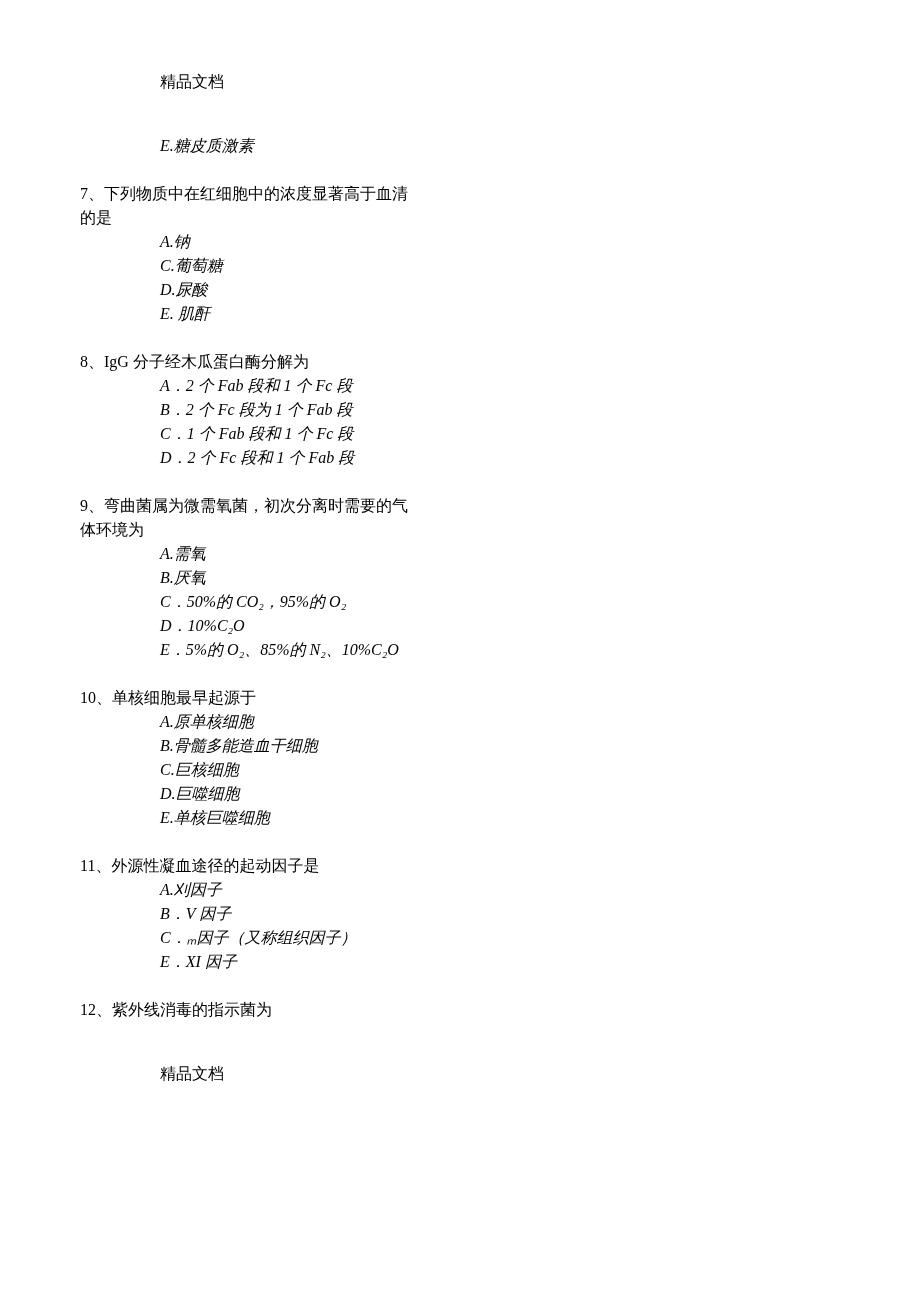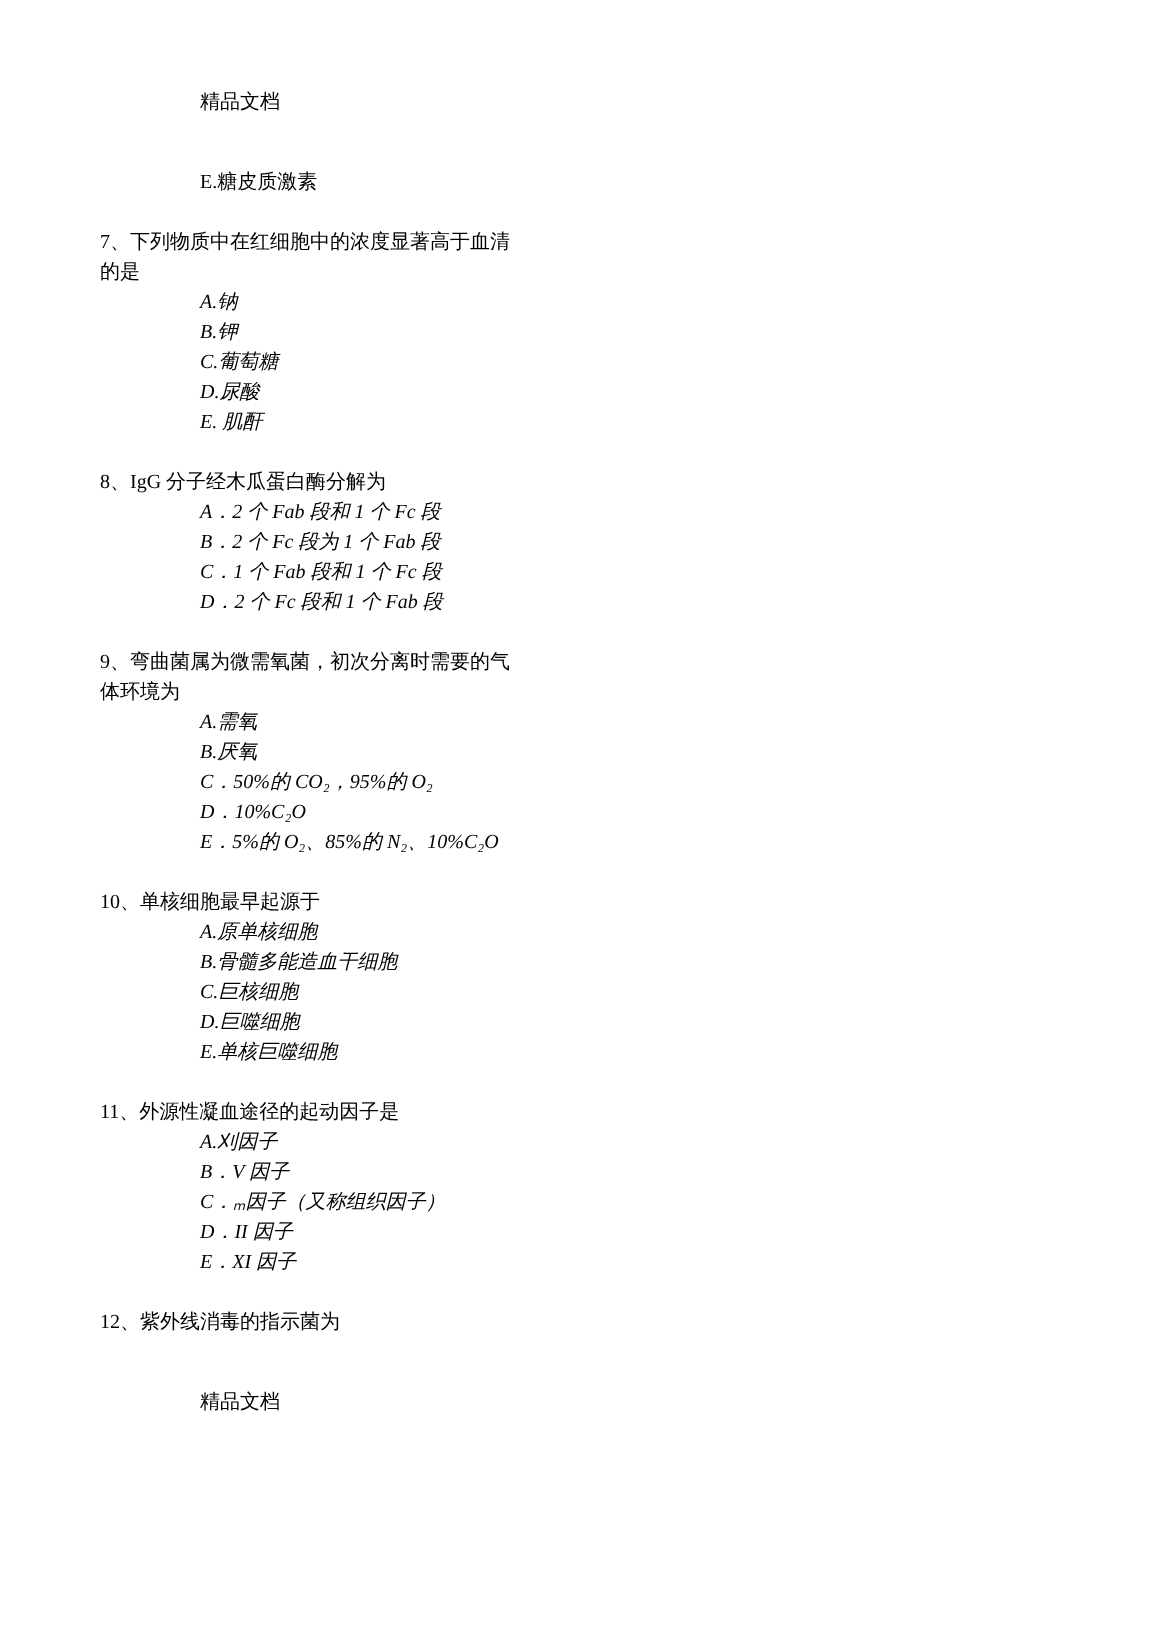--- a/index.html
+++ b/index.html
@@ -19,20 +19,21 @@
     margin-left: 80px;
     margin-bottom: 40px;
   }
   .footer {
     margin-top: 40px;
     margin-bottom: 0;
   }
   .continued {
     margin-left: 80px;
     margin-bottom: 24px;
+    font-style: italic;
   }
   .question {
     margin-top: 24px;
     margin-bottom: 4px;
   }
   .stem {
     margin-left: 0;
   }
   .stem-line {
     display: block;
@@ -57,21 +58,20 @@
 
   <div class="continued">E.糖皮质激素</div>
 
   <div class="question">
     <div class="stem">
       <span class="stem-line"><span class="stem-num">7、</span><span>下列物质中在红细胞中的浓度显著高于血清</span></span>
       <span class="stem-line">的是</span>
     </div>
     <div class="options">
       <span class="opt">A.钠</span>
-      <span class="opt">B.钾</span>
       <span class="opt">C.葡萄糖</span>
       <span class="opt">D.尿酸</span>
       <span class="opt">E. 肌酐</span>
     </div>
   </div>
 
   <div class="question">
     <div class="stem">
       <span class="stem-line"><span class="stem-num">8、</span><span>IgG 分子经木瓜蛋白酶分解为</span></span>
     </div>
@@ -111,21 +111,20 @@
   </div>
 
   <div class="question">
     <div class="stem">
       <span class="stem-line"><span class="stem-num">11、</span><span>外源性凝血途径的起动因子是</span></span>
     </div>
     <div class="options">
       <span class="opt">A.刈因子</span>
       <span class="opt">B．V 因子</span>
       <span class="opt">C．ₘ因子（又称组织因子）</span>
-      <span class="opt">D．II 因子</span>
       <span class="opt">E．XI 因子</span>
     </div>
   </div>
 
   <div class="question">
     <div class="stem">
       <span class="stem-line"><span class="stem-num">12、</span><span>紫外线消毒的指示菌为</span></span>
     </div>
   </div>
 

